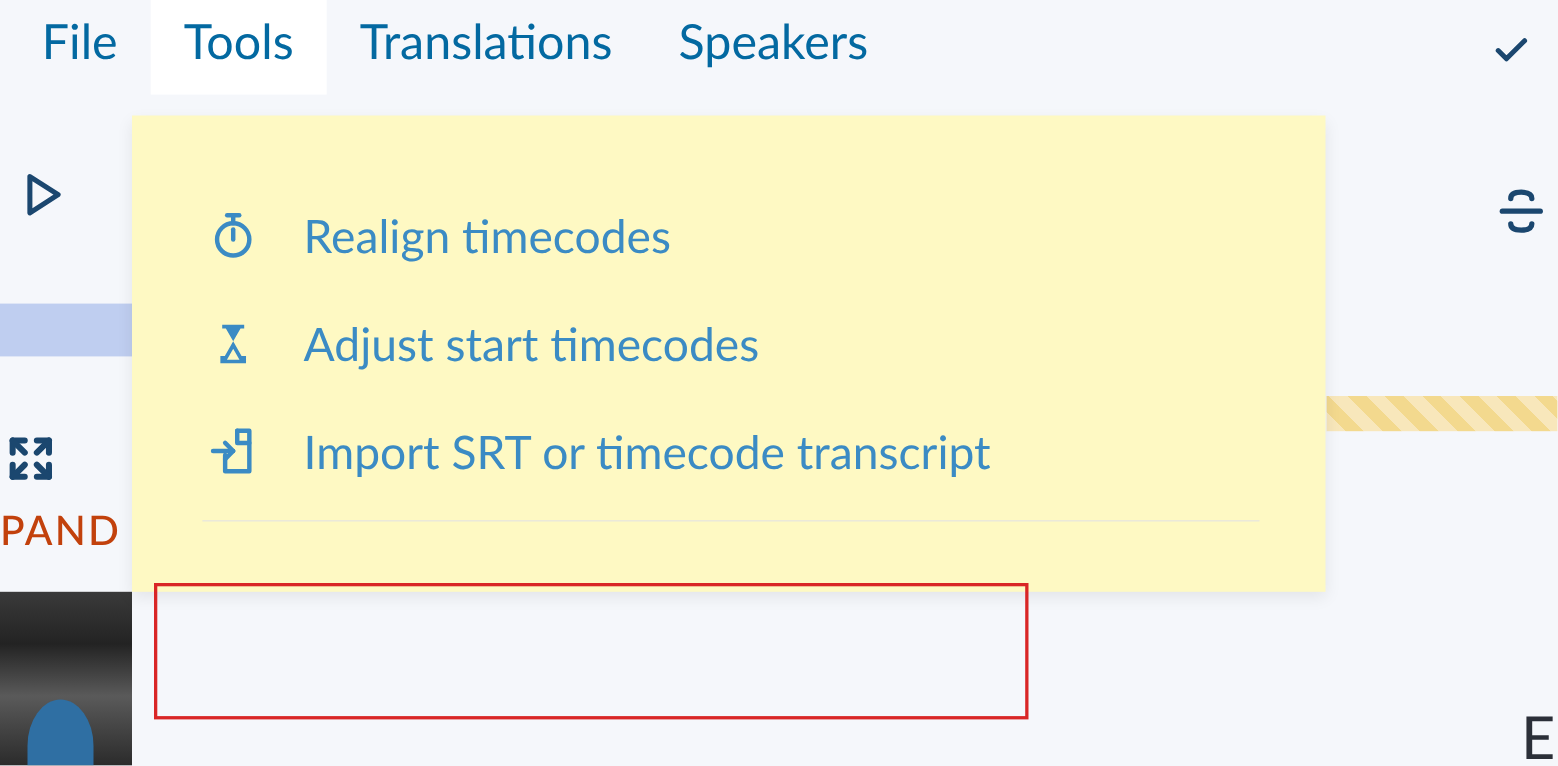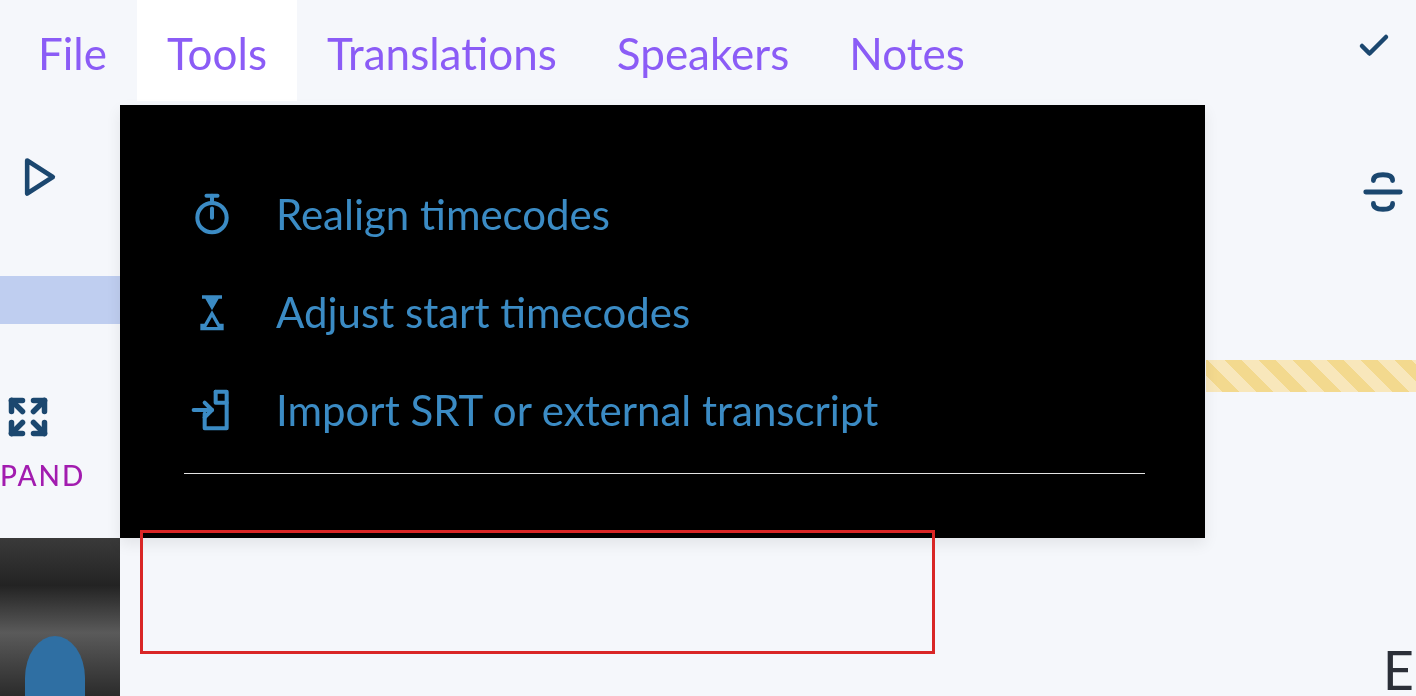--- a/index.html
+++ b/index.html
@@ -17,22 +17,22 @@
     }
     .menubar {
       display: flex;
       align-items: flex-start;
       background: #f5f7fb;
       height: 105px;
       padding-left: 8px;
     }
     .menu-item {
       font-size: 44px;
-      color: #8b5cf6;
-      padding: 27px 30px 22px 30px;
+      color: #0369a1;
+      padding: 12px 30px 22px 30px;
       cursor: pointer;
       font-weight: 400;
     }
     .menu-item.active {
       background: #ffffff;
       position: relative;
       z-index: 10;
     }
     .menu-check {
       position: absolute;
@@ -65,23 +65,23 @@
     }
     .expand-icon-wrapper {
       position: absolute;
       left: 6px;
       top: 395px;
     }
     .pand-text {
       position: absolute;
       left: 0;
       top: 458px;
-      font-size: 28px;
+      font-size: 37px;
       letter-spacing: 2px;
-      color: #a21caf;
+      color: #c2410c;
       font-weight: 500;
     }
     .hatch-strip {
       position: absolute;
       right: 0;
       top: 360px;
       width: 210px;
       height: 32px;
       background: repeating-linear-gradient(
         45deg,
@@ -116,21 +116,21 @@
       bottom: -6px;
       font-size: 54px;
       color: #2b2f38;
       font-weight: 400;
     }
     .dropdown {
       position: absolute;
       left: 120px;
       top: 105px;
       width: 1085px;
-      background: #000000;
+      background: #fef9c3;
       box-shadow: 0 6px 14px rgba(0,0,0,0.08);
       z-index: 20;
       padding: 60px 0 50px 0;
     }
     .dropdown-item {
       display: flex;
       align-items: center;
       padding: 24px 60px 24px 64px;
       cursor: pointer;
       color: #3b8bc4;
@@ -162,21 +162,20 @@
     }
   </style>
 </head>
 <body>
 
 <div class="menubar">
   <div class="menu-item">File</div>
   <div class="menu-item active">Tools</div>
   <div class="menu-item">Translations</div>
   <div class="menu-item">Speakers</div>
-  <div class="menu-item">Notes</div>
   <span class="menu-check">
     <svg viewBox="0 0 24 24" width="48" height="36" fill="none" stroke="#1b476f" stroke-width="3" stroke-linecap="round" stroke-linejoin="round">
       <polyline points="4 12 9 17 20 6"></polyline>
     </svg>
   </span>
 </div>
 
 <div class="toolbar-row">
   <span class="play-icon-wrapper">
     <svg width="44" height="44" viewBox="0 0 24 24" fill="none" stroke="#1b476f" stroke-width="2.5" stroke-linejoin="round" stroke-linecap="round">
@@ -238,18 +237,18 @@
   </div>
   <div class="dropdown-item">
     <span class="icon-slot">
       <svg width="44" height="44" viewBox="0 0 24 24" fill="none" stroke="#3b8bc4" stroke-width="2.2" stroke-linecap="round" stroke-linejoin="round">
         <path d="M14 2 L20 2 L20 22 L8 22 L8 14"></path>
         <polyline points="14 2 14 8 20 8"></polyline>
         <line x1="2" y1="12" x2="12" y2="12"></line>
         <polyline points="8 8 12 12 8 16"></polyline>
       </svg>
     </span>
-    <span class="label">Import SRT or external transcript</span>
+    <span class="label">Import SRT or timecode transcript</span>
   </div>
   <div class="dropdown-divider"></div>
 </div>
 
 <div class="highlight-box"></div>
 
 </body></html>

